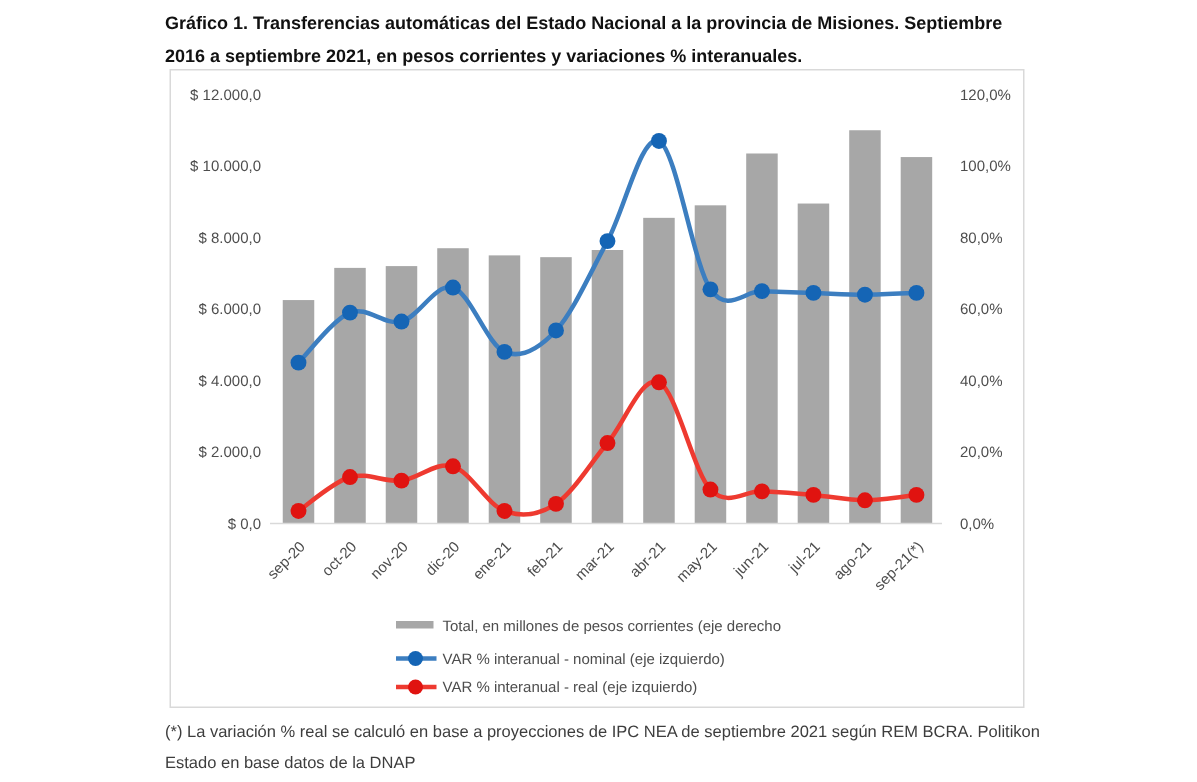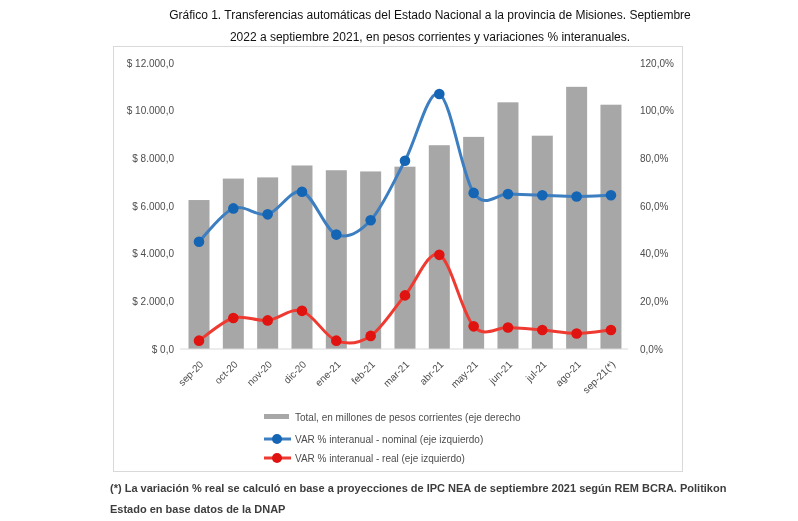--- a/index.html
+++ b/index.html
@@ -2,40 +2,40 @@
 <html><head>
 <meta charset="utf-8">
 <style>
   html,body{margin:0;padding:0;}
   body{
     width:798px;height:521px;background:#ffffff;position:relative;
     font-family:"Liberation Sans",sans-serif;overflow:hidden;
   }
   .title-block{
     position:absolute;left:110px;top:4px;width:640px;
-    font-size:12px;font-weight:normal;color:#111111;line-height:22px;text-align:center;
+    font-size:12px;font-weight:bold;color:#111111;line-height:22px;
   }
   .title-line{white-space:nowrap;}
   .figure{
     position:absolute;left:113px;top:46px;width:568px;height:424px;
     border:1px solid #d9d9d9;background:#ffffff;
   }
   .figure svg{position:absolute;left:0;top:0;}
   .footnote-block{
     position:absolute;left:110px;top:478px;width:640px;
     font-size:11px;color:#3d3d3d;line-height:21px;
   }
-  .footnote-line{white-space:nowrap;font-weight:bold;}
+  .footnote-line{white-space:nowrap;}
 </style>
 </head>
 <body>
 
 <div class="title-block">
   <div class="title-line">Gráfico 1. Transferencias automáticas del Estado Nacional a la provincia de Misiones. Septiembre</div>
-  <div class="title-line">2022 a septiembre 2021, en pesos corrientes y variaciones % interanuales.</div>
+  <div class="title-line">2016 a septiembre 2021, en pesos corrientes y variaciones % interanuales.</div>
 </div>
 
 <div class="figure">
   <svg id="chart-svg" width="566" height="422" viewBox="0 0 566 422">
       <text x="60" y="305.5" text-anchor="end" font-size="10" fill="#4d4d4d">$ 0,0</text>
       <text x="60" y="257.83333333333337" text-anchor="end" font-size="10" fill="#4d4d4d">$ 2.000,0</text>
       <text x="60" y="210.16666666666669" text-anchor="end" font-size="10" fill="#4d4d4d">$ 4.000,0</text>
       <text x="60" y="162.5" text-anchor="end" font-size="10" fill="#4d4d4d">$ 6.000,0</text>
       <text x="60" y="114.83333333333334" text-anchor="end" font-size="10" fill="#4d4d4d">$ 8.000,0</text>
       <text x="60" y="67.16666666666666" text-anchor="end" font-size="10" fill="#4d4d4d">$ 10.000,0</text>

